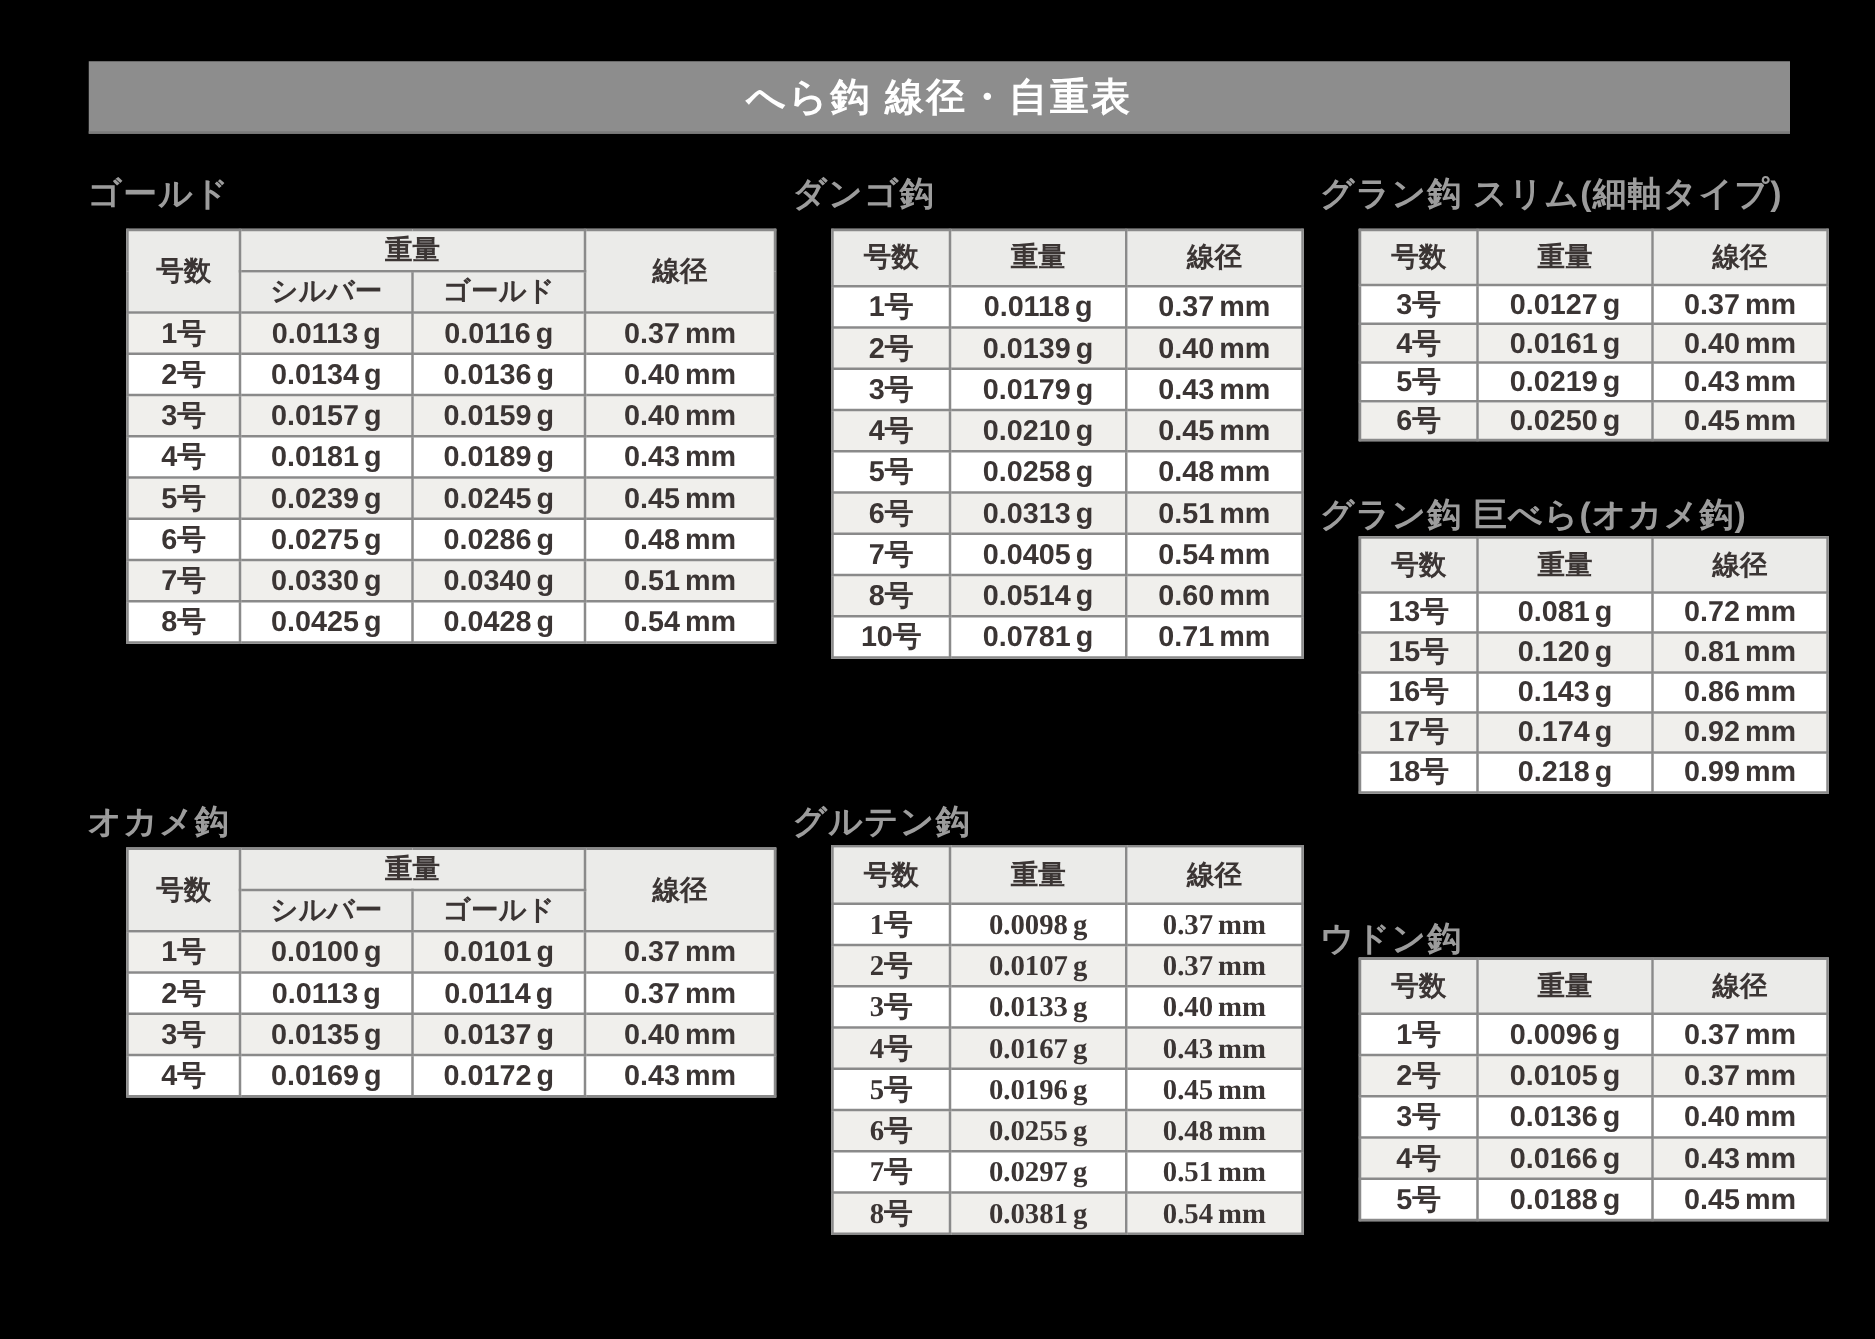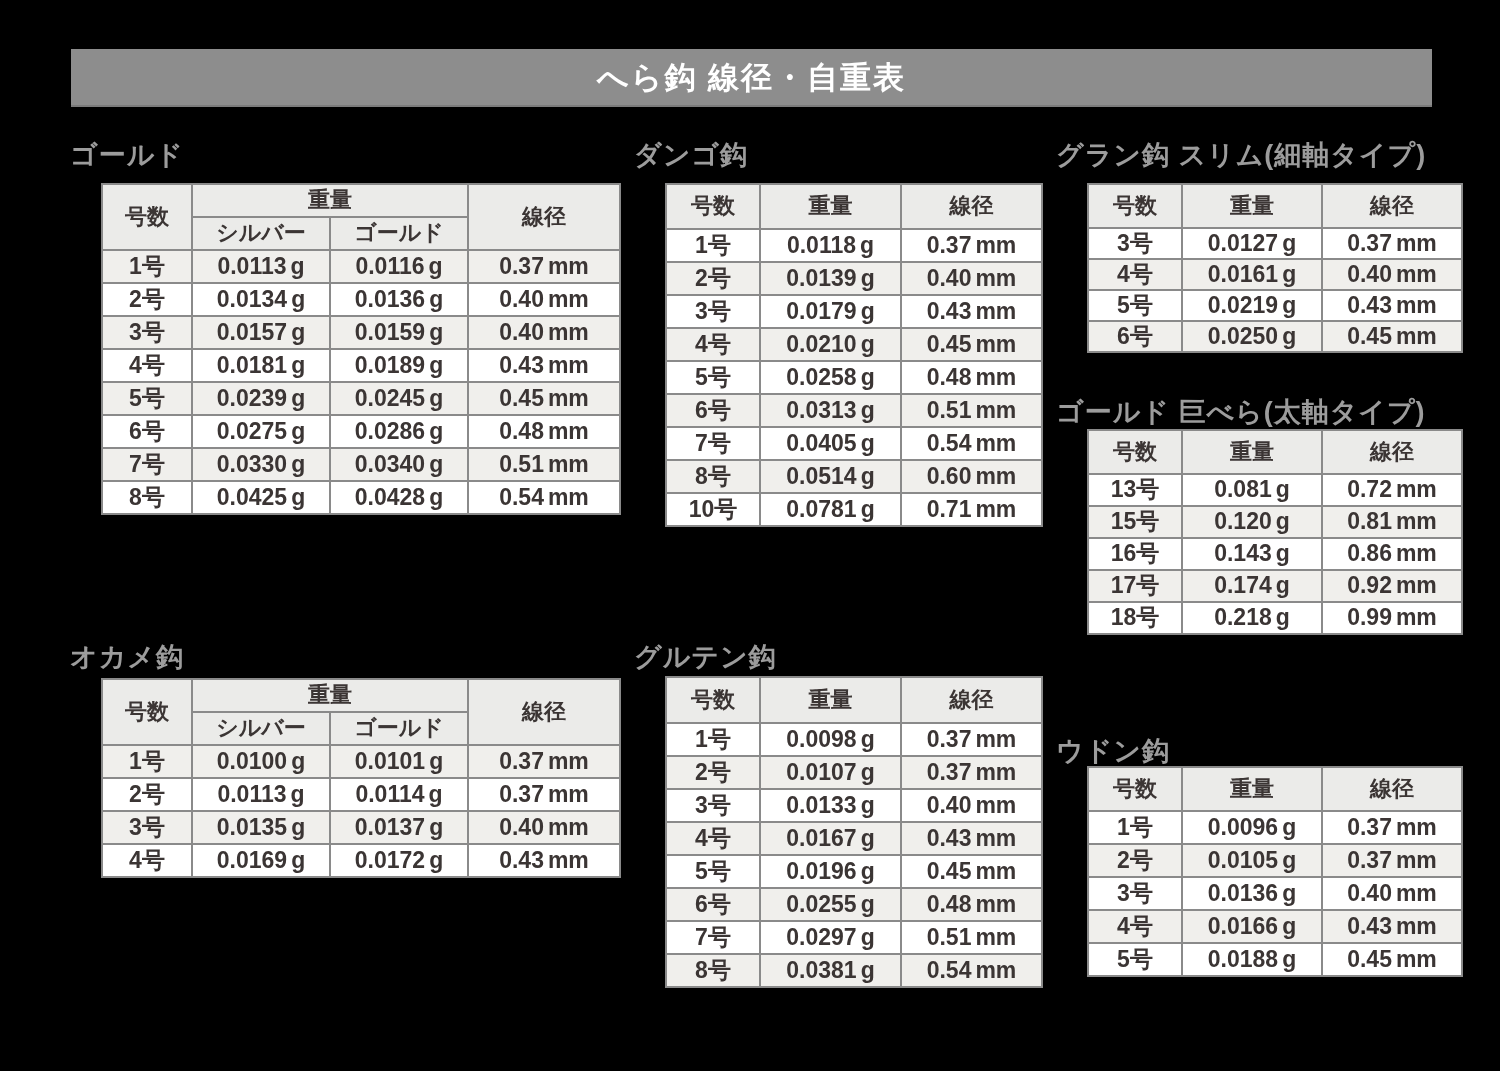--- a/index.html
+++ b/index.html
@@ -20,21 +20,21 @@
   
   .sec{position:absolute;}
   .sec h2{
     margin:0;font-size:27px;line-height:28px;color:#9c9c9c;letter-spacing:1px;
   }
   .sec-gran   {left:70px;  top:141px; width:518px;}
   .sec-dango  {left:634px; top:141px; width:376px;}
   .sec-slim   {left:1056px;top:141px; width:374px;}
   .sec-kyohera{left:1056px;top:398px; width:374px;}
   .sec-okame  {left:70px;  top:643px; width:518px;}
-  .sec-gluten {left:634px; top:643px; width:336px;}
+  .sec-gluten {left:634px; top:643px; width:336px;font-family:Liberation Serif, serif;}
   .sec-udon   {left:1056px;top:737px; width:374px;}
   .sec-gran h2,.sec-dango h2,.sec-slim h2{margin-bottom:14px;}
   .sec-okame h2{margin-bottom:7px;}
   .sec-gluten h2{margin-bottom:5px;}
   .sec-kyohera h2{margin-bottom:3px;}
   .sec-udon h2{margin-bottom:1px;}
   
   table.spec{
     border-collapse:collapse;table-layout:fixed;width:100%;
     border:2px solid #858585;background:#ffffff;margin-left:31px;
@@ -238,21 +238,21 @@
           <tr class="stripe">
             <td>6号</td>
             <td>0.0250<span class="unit">g</span></td>
             <td>0.45<span class="unit">mm</span></td>
           </tr>
         </tbody>
       </table>
   </section>
 
   <section class="sec sec-kyohera">
-    <h2>ゴールド  巨べら(太軸タイプ)</h2>
+    <h2>グラン鈎  巨べら(オカメ鈎)</h2>
     <table class="spec t-kyohera">
       <colgroup>
           <col style="width:94px">
           <col style="width:140px">
           <col style="width:140px">
         </colgroup>
     <thead>
           <tr>
             <th>号数</th>
             <th>重量</th>

